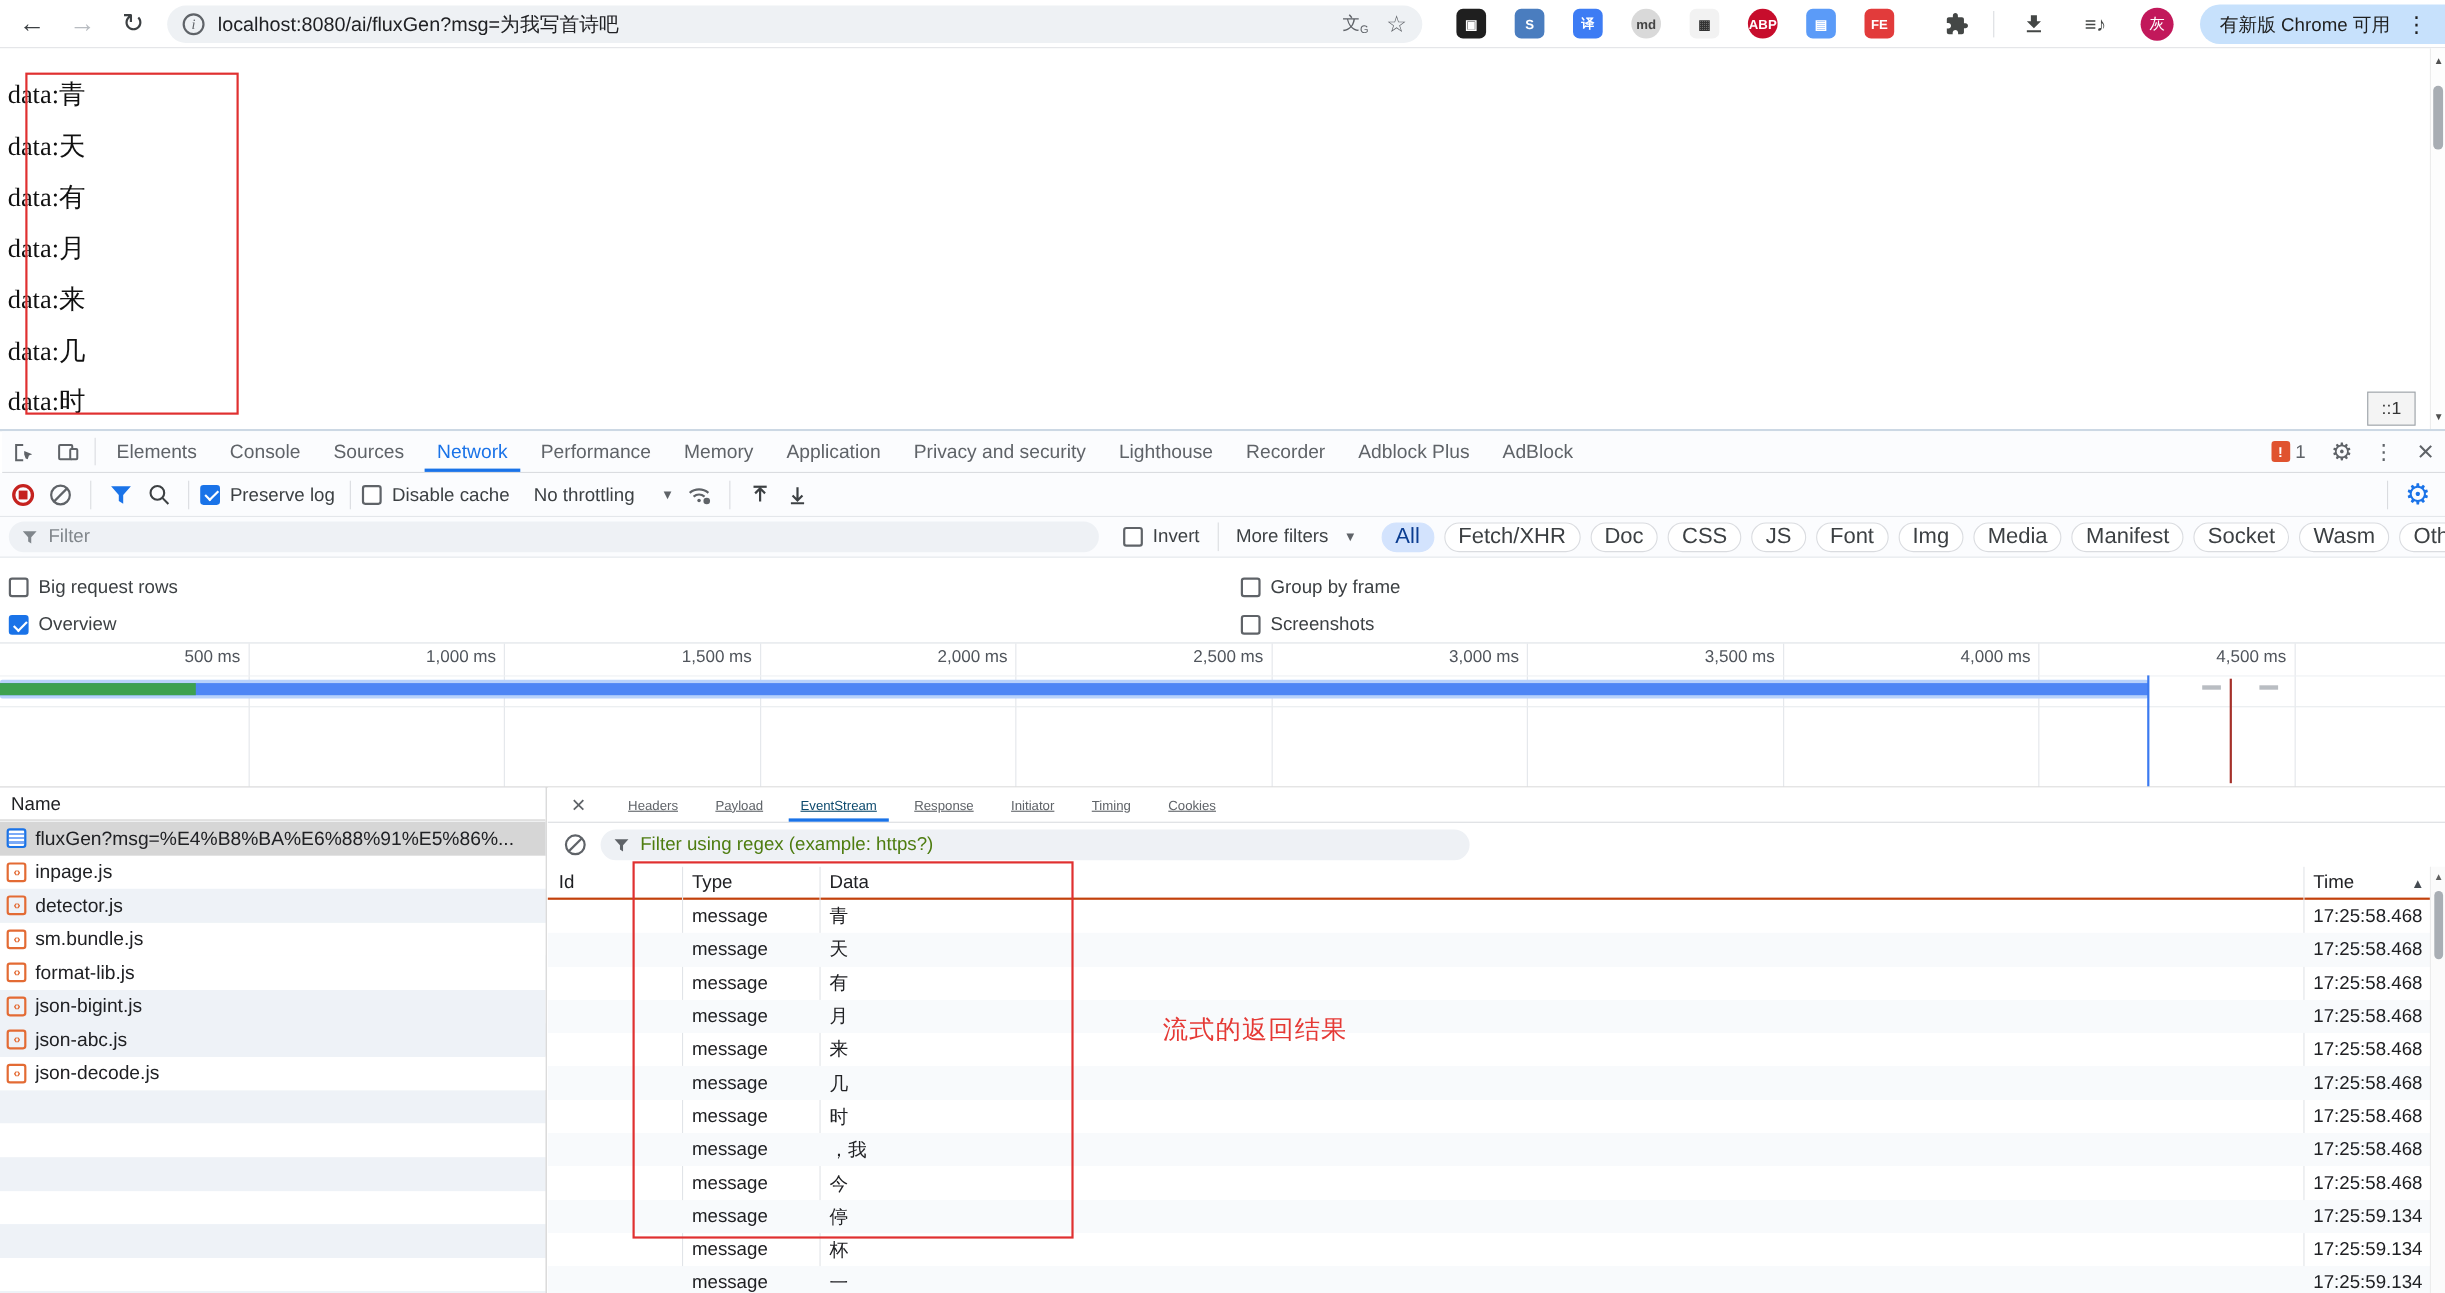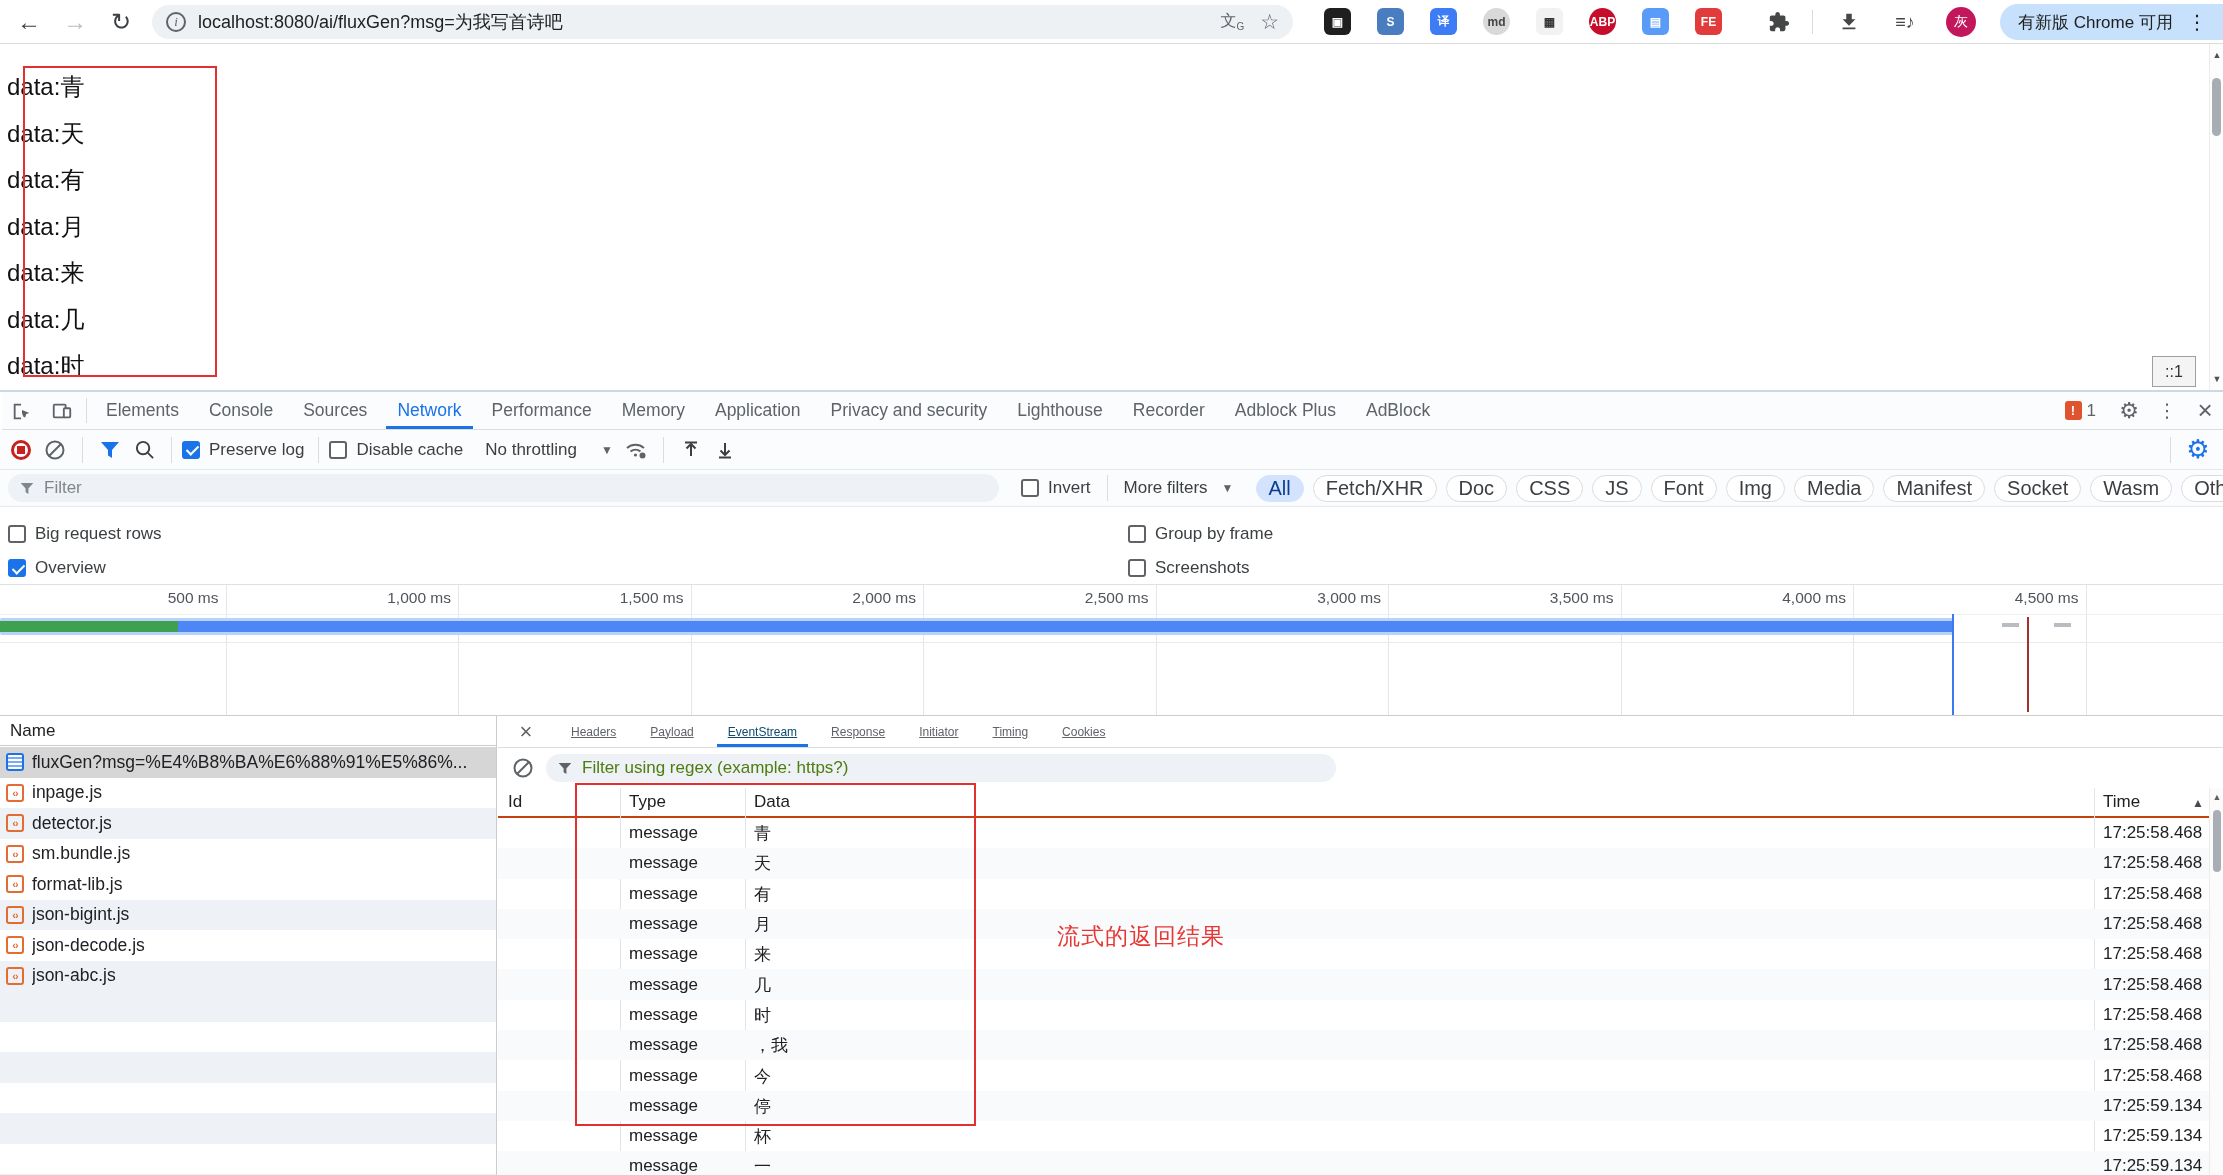--- a/index.html
+++ b/index.html
@@ -28,21 +28,21 @@
     display:flex; align-items:center; justify-content:center; }
   #avatar { position:absolute; left:1946px; top:7px; width:30px; height:30px; border-radius:50%;
     background:#c2185b; color:#fff; font-size:14px; display:flex; align-items:center; justify-content:center; cursor:pointer;}
   #update-pill { position:absolute; left:2000px; top:4px; width:223px; height:36px; background:#c7e1fc;
     border-radius:18px 0 0 18px; display:flex; align-items:center; padding:0 8px 0 18px; gap:14px;
     font-size:17px; color:#1f1f1f; cursor:pointer; }
   #update-pill .dots { font-size:20px; color:#1f1f1f; letter-spacing:0; }
 
   
   #page-area { position:absolute; left:0; top:44px; width:2223px; height:346px; background:#fff; }
-  #stream-lines { position:absolute; left:7px; top:20px; font-family:Liberation Sans, sans-serif;
+  #stream-lines { position:absolute; left:7px; top:20px; font-family:Liberation Serif, serif;
     font-size:24px; color:#111; }
   #stream-lines .line { height:46.5px; line-height:46.5px; }
   #page-redbox { position:absolute; left:23px; top:22px; width:194px; height:311px;
     border:2px solid #e03030; }
   #remote-tip { position:absolute; left:2152px; top:312px; width:44px; height:31px; background:#f4f4f4;
     border:1px solid #9aa0a6; font-size:16px; color:#333; display:flex; align-items:center; justify-content:center; }
   #page-scrollbar { position:absolute; left:2209px; top:0; width:14px; height:346px; background:#fdfdfd;
     border-left:1px solid #ececec; }
   #page-scrollbar .arr { position:absolute; left:1px; width:12px; text-align:center; font-size:9px; color:#505050; }
   #page-scrollbar .thumb { position:absolute; left:2px; top:34px; width:9px; height:58px; background:#a8adb3; border-radius:5px; }
@@ -453,28 +453,28 @@
           <div class="req-row t-js odd">
             <span class="file-icon"></span>
             <span class="req-name">format-lib.js</span>
           </div>
 
           <div class="req-row t-js even">
             <span class="file-icon"></span>
             <span class="req-name">json-bigint.js</span>
           </div>
 
+          <div class="req-row t-js even">
+            <span class="file-icon"></span>
+            <span class="req-name">json-abc.js</span>
+          </div>
+
           <div class="req-row t-js odd">
             <span class="file-icon"></span>
             <span class="req-name">json-decode.js</span>
-          </div>
-
-          <div class="req-row t-js even">
-            <span class="file-icon"></span>
-            <span class="req-name">json-abc.js</span>
           </div>
         </div>
     </div>
 
     <div id="detail-pane">
       <div id="detail-tabs">
         <span id="detail-close">×</span>
         <div style="display:flex">
 
         <div class="dtl-tab even">Headers</div>

